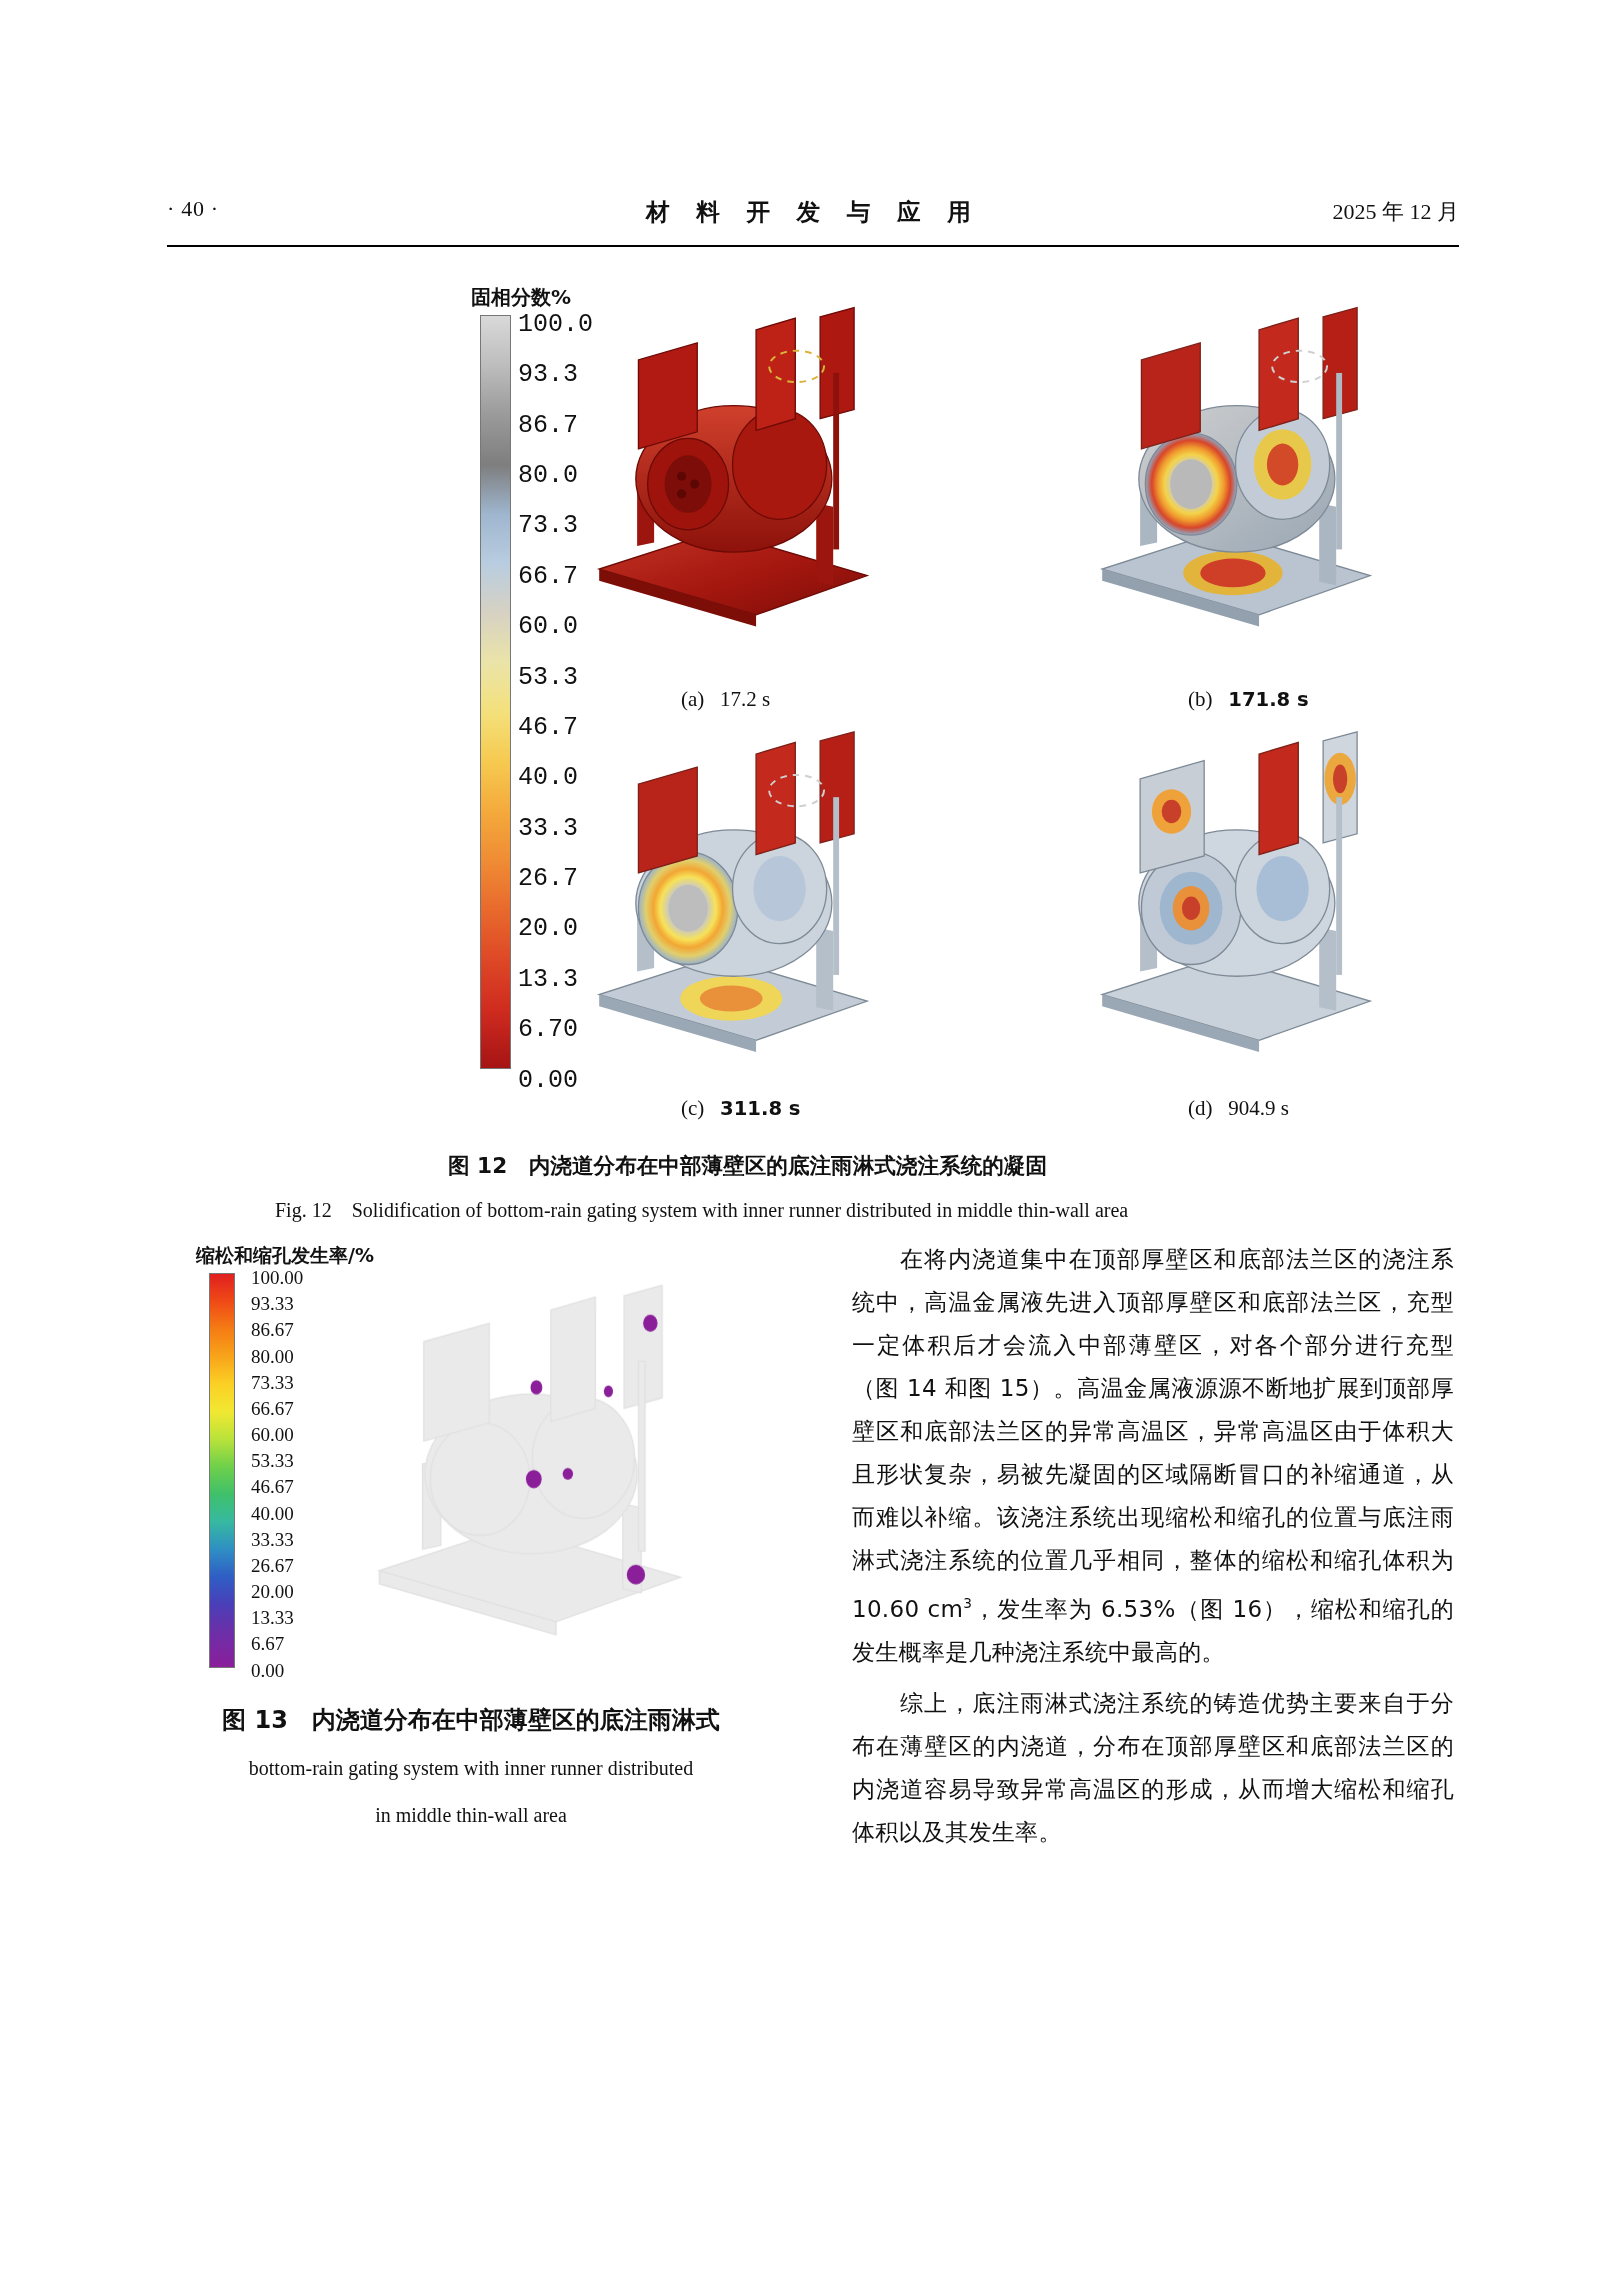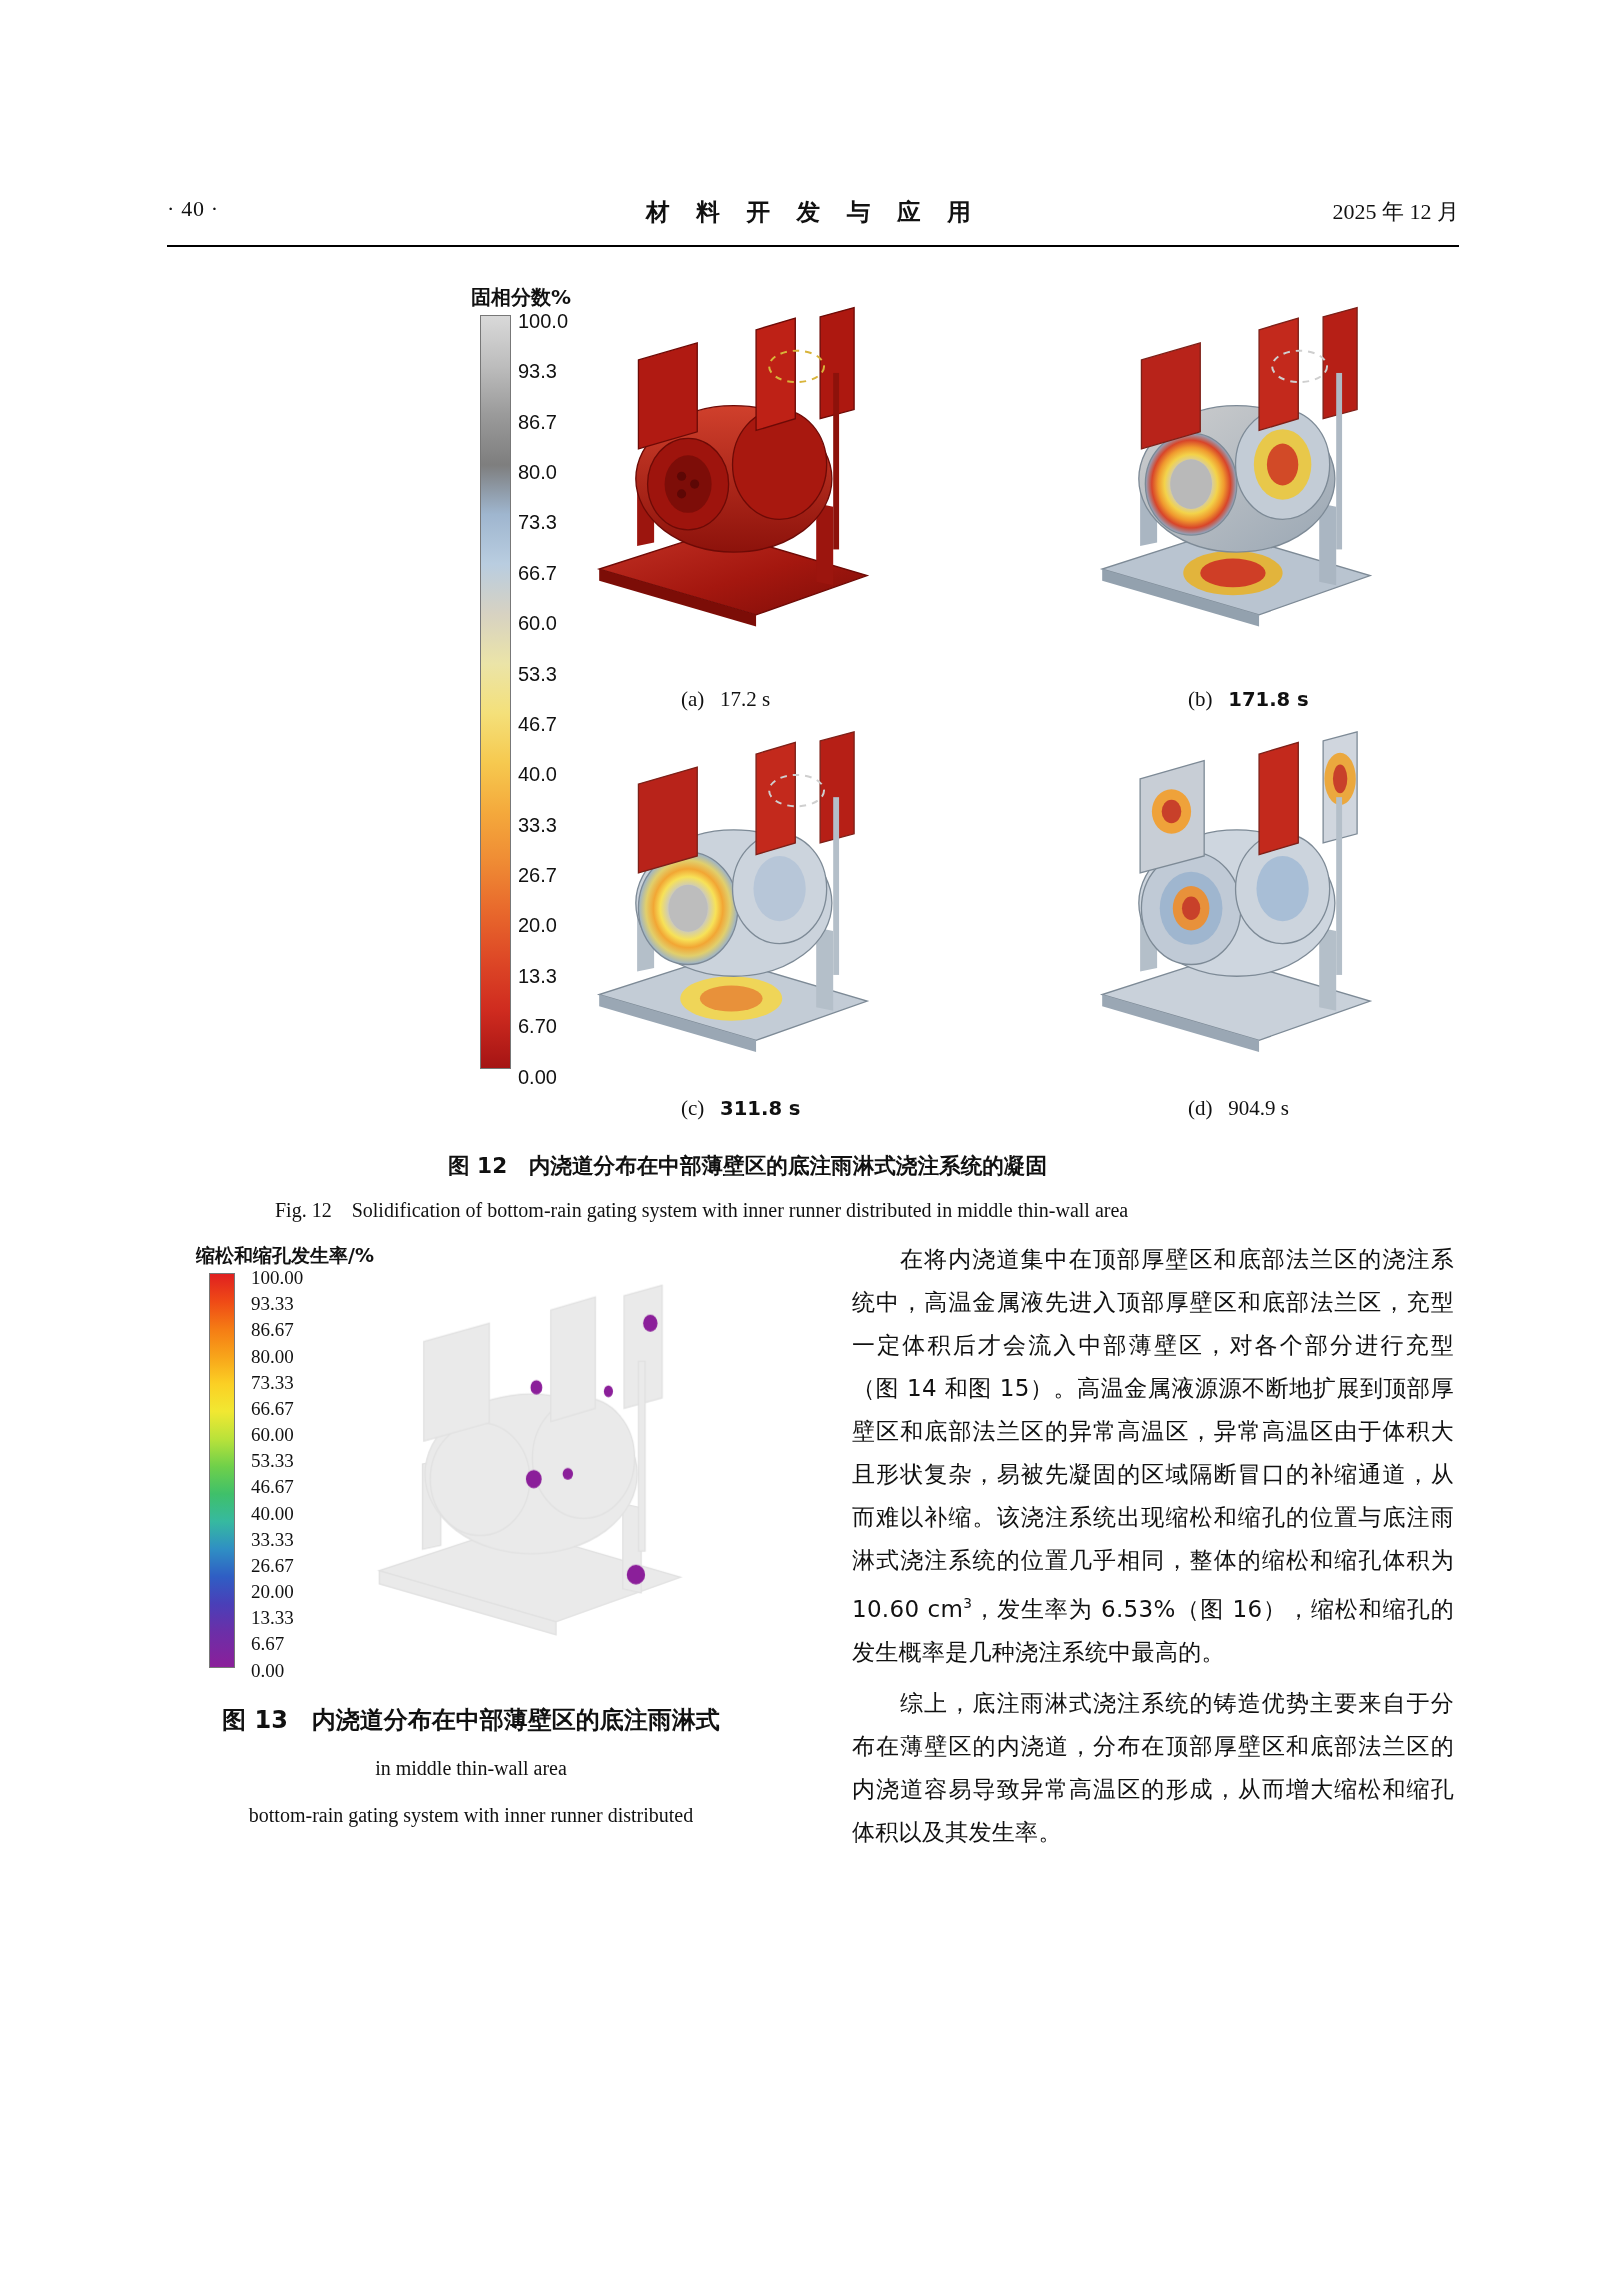--- a/index.html
+++ b/index.html
@@ -79,22 +79,22 @@
       #e8682c 79.2%,
       #dd4726 85.8%,
       #cf2b1f 92.4%,
       #a51414 100%);
   }
   .cbar-ticks{
     position:absolute;left:204px;top:26px;width:131px;height:765px;
   }
   .cbar-ticks div{
     position:absolute;left:0;
-    font-size:20px;
-    font-family:Liberation Sans, sans-serif;
+    font-size:25px;
+    font-family:Liberation Mono, monospace;
     white-space:nowrap;
   }
 
   
   .model{
     position:absolute;
     border:0;
   }
   .caption-sub{
     position:absolute;
@@ -421,22 +421,22 @@
           <ellipse cx="410" cy="196" rx="7" ry="9"></ellipse>
           <ellipse cx="296" cy="330" rx="12" ry="14"></ellipse>
           <ellipse cx="348" cy="322" rx="8" ry="9"></ellipse>
           <ellipse cx="452" cy="476" rx="14" ry="15"></ellipse>
         </g>
       </svg>
     </div>
 
     <div class="fig13-cap">
       <span class="cn">图 13　内浇道分布在中部薄壁区的底注雨淋式</span>
+      <span class="en">bottom-rain gating system with inner runner distributed</span>
       <span class="en">in middle thin-wall area</span>
-      <span class="en">bottom-rain gating system with inner runner distributed</span>
     </div>
   </div>
 
   <div class="col-right">
     <p><span>在将内浇道集中在顶部厚壁区和底部法兰区的浇注系统中，高温金属液先进入顶部厚壁区和底部法兰区，充型一定体积后才会流入中部薄壁区，对各个部分进行充型（图 14 和图 15）。高温金属液源源不断地扩展到顶部厚壁区和底部法兰区的异常高温区，异常高温区由于体积大且形状复杂，易被先凝固的区域隔断冒口的补缩通道，从而难以补缩。该浇注系统出现缩松和缩孔的位置与底注雨淋式浇注系统的位置几乎相同，整体的缩松和缩孔体积为 10.60 cm</span><sup>3</sup><span>，发生率为 6.53%（图 16），缩松和缩孔的发生概率是几种浇注系统中最高的。</span></p>
     <p>综上，底注雨淋式浇注系统的铸造优势主要来自于分布在薄壁区的内浇道，分布在顶部厚壁区和底部法兰区的内浇道容易导致异常高温区的形成，从而增大缩松和缩孔体积以及其发生率。</p>
   </div>
 
 </div>
 

